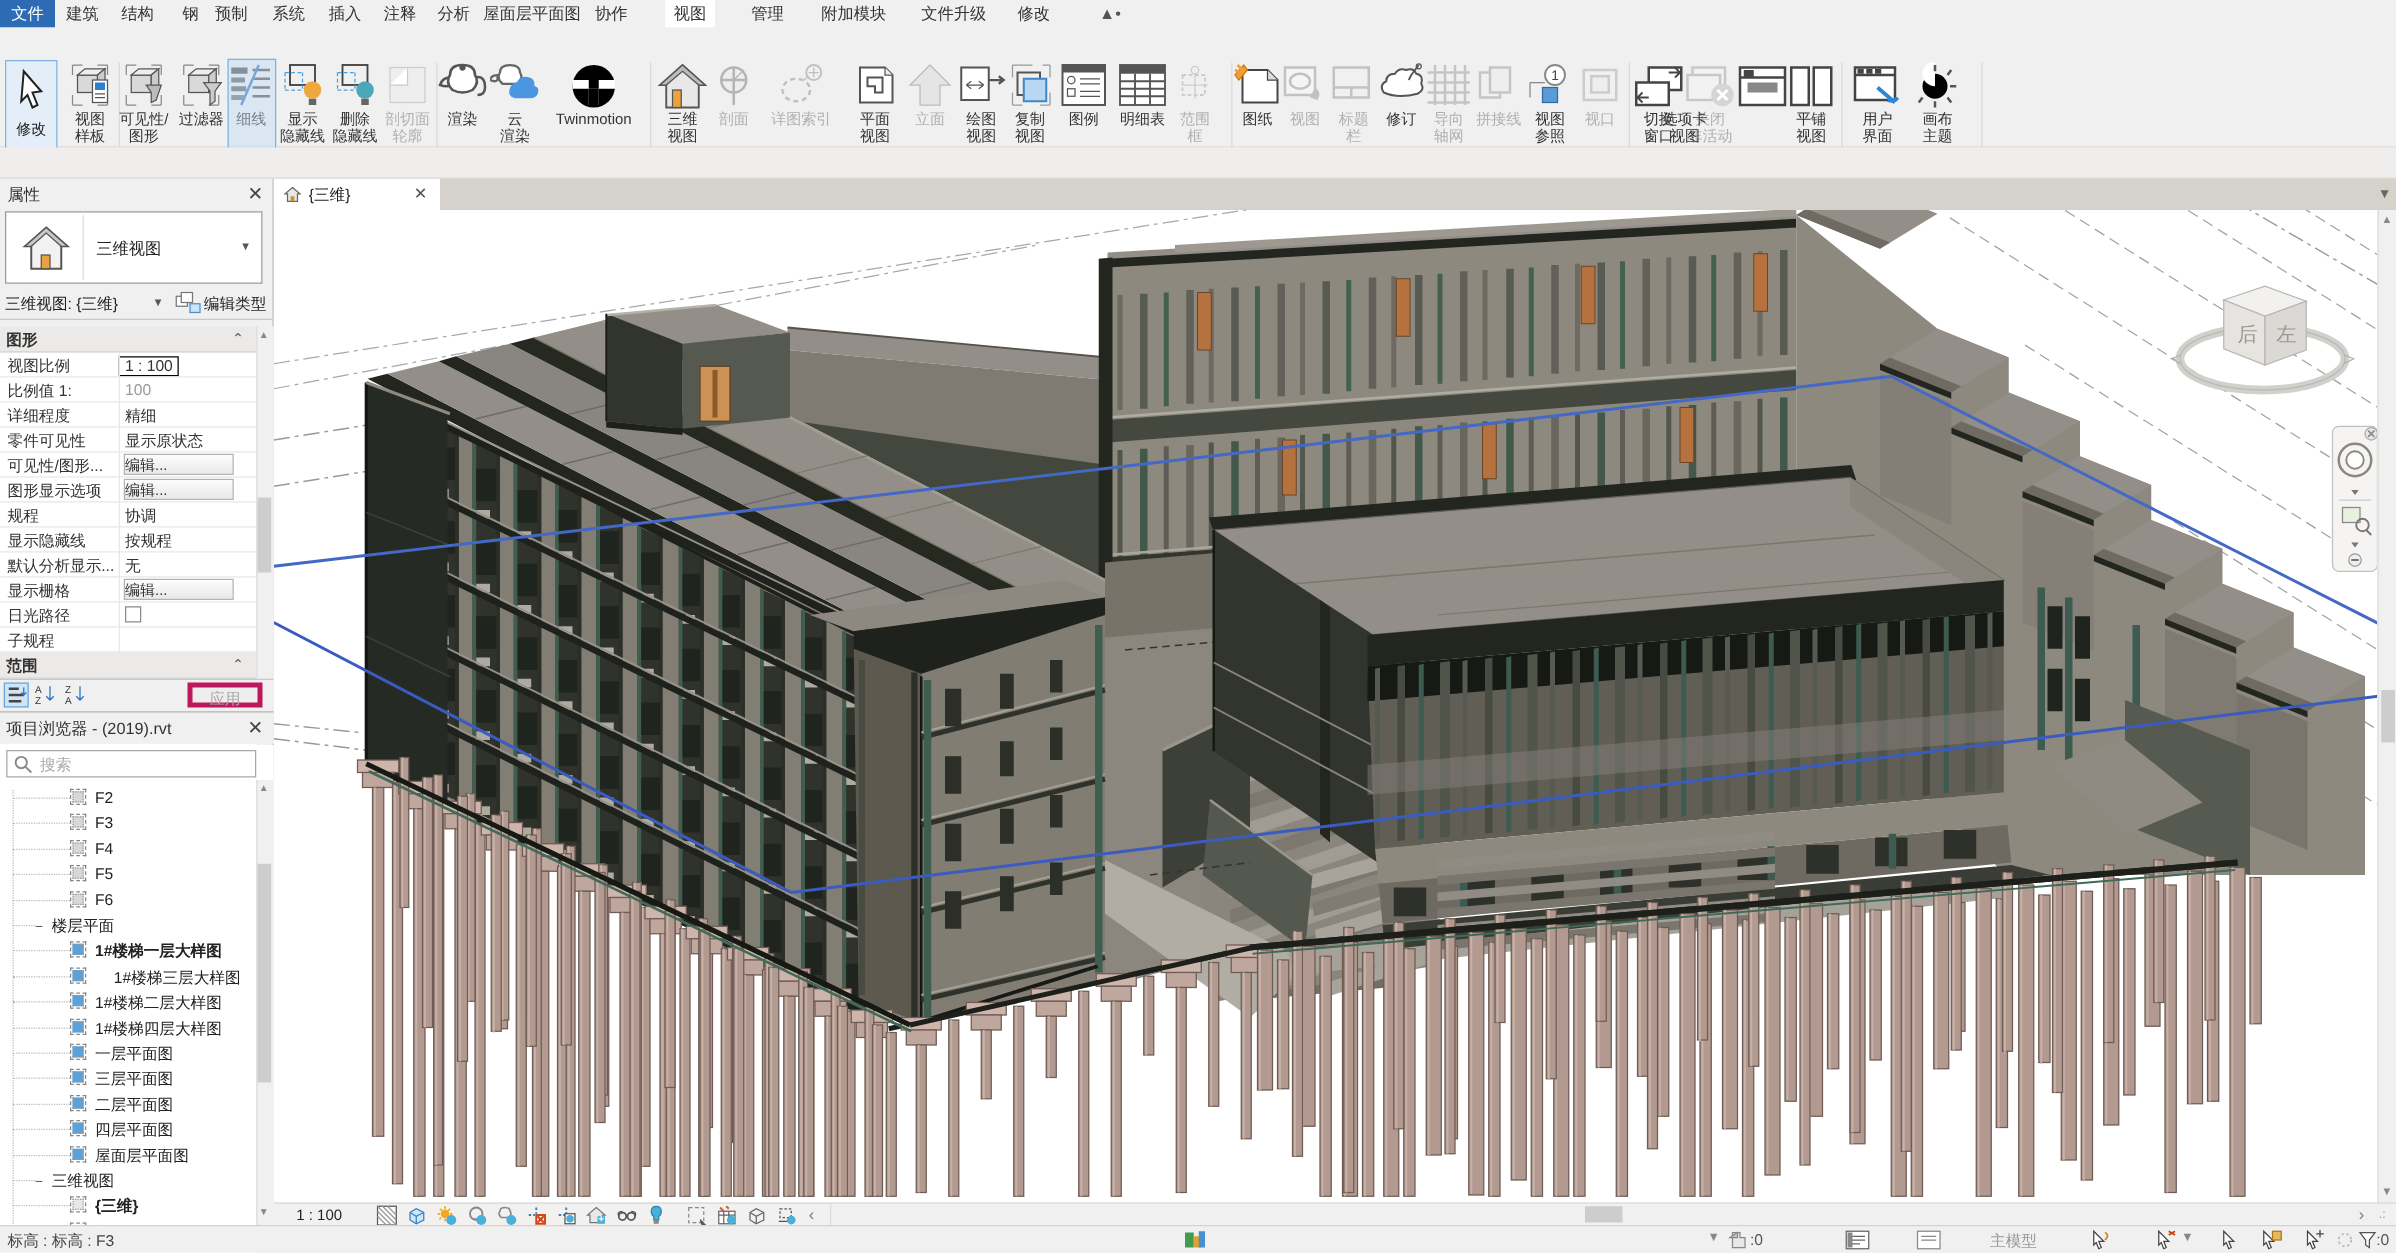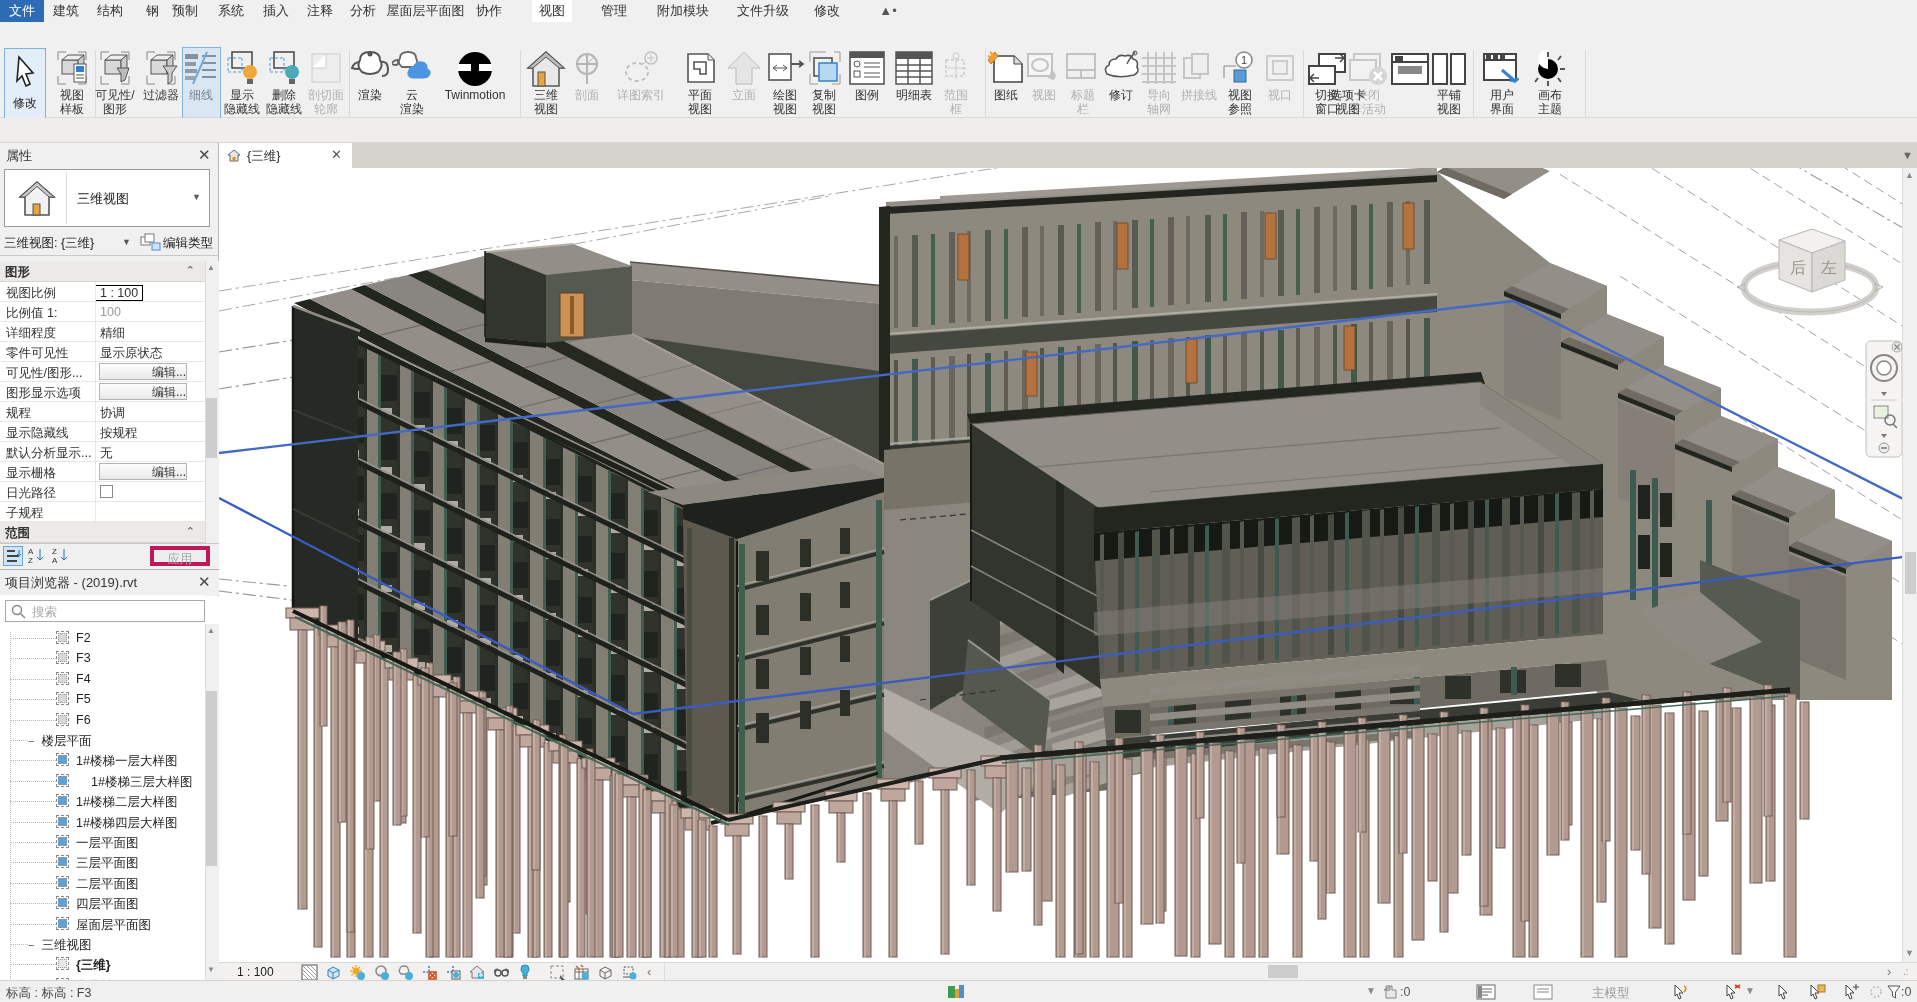--- a/index.html
+++ b/index.html
@@ -15,21 +15,21 @@
 .rlbl{position:absolute;font-size:12px;color:#333;text-align:center;line-height:14px}
 .rlbl.gray{color:#b0b0b0}
 
 #optbar{position:absolute;left:0;top:118px;width:1917px;height:25px;background:#f0eeed;border-bottom:1px solid #d8d5d2}
 
 #leftcol{position:absolute;left:0;top:143px;width:219px;height:837px;background:#f0f0f0;border-right:1px solid #b8b5b2}
 .phead{font-size:13px;color:#333}
 .prow{position:absolute;left:0;width:205px;height:20px;font-size:12.5px;color:#333}
 .pl{position:absolute;left:6px;top:3px;white-space:nowrap}
 .pv{position:absolute;left:100px;top:3px;white-space:nowrap}
-.pbtn{position:absolute;left:99px;top:1px;width:88px;height:17px;background:linear-gradient(#fdfdfd,#e8e8e8);border:1px solid #b5b2af;font-size:12px;text-align:right;line-height:16px;color:#333}
+.pbtn{position:absolute;left:99px;top:1px;width:88px;height:17px;background:linear-gradient(#fdfdfd,#e8e8e8);border:1px solid #b5b2af;font-size:12px;text-align:left;line-height:16px;color:#333}
 .dotline{position:absolute;left:0;width:205px;height:1px;background:#e9e7e5}
 
 .titem{position:absolute;font-size:12.5px;color:#222;white-space:nowrap}
 
 #statusbar{position:absolute;left:0;top:980px;width:1917px;height:22px;background:#f0f0f0;border-top:1px solid #d5d2cf;font-size:12.5px;color:#444}
 
 #canvastabs{position:absolute;left:219px;top:143px;width:1698px;height:25px;background:#d5d2cb}
 #vtab{position:absolute;left:0px;top:0px;width:133px;height:25px;background:#fff;font-size:12.5px;color:#222}
 #canvas{position:absolute;left:219px;top:168px;width:1683px;height:794px;background:#fff;overflow:hidden}
 #vscroll{position:absolute;left:1902px;top:168px;width:15px;height:794px;background:#f0f0f0;border-left:1px solid #dcdcdc}
@@ -544,21 +544,21 @@
       <div style="position:absolute;left:56px;top:569.5999999999999px;width:13px;height:13px;border:1px dashed #888;background:#fff">
         <div style="position:absolute;left:1px;top:1px;width:9px;height:9px;background:#d8d8d8;border:1px dotted #999"></div>
       </div>
       <div class="titem" style="left:76px;top:569.5999999999999px;">F6</div>
       <div style="position:absolute;left:10px;top:576.5999999999999px;width:46px;border-top:1px dotted #bbb"></div>
       <div class="titem" style="left:28px;top:589.9999999999999px"><span style="color:#555;font-size:11px">−</span>&nbsp;&nbsp;楼层平面</div>
       <div style="position:absolute;left:10px;top:596.9999999999999px;width:18px;border-top:1px dotted #bbb"></div>
       <div style="position:absolute;left:56px;top:610.3999999999999px;width:13px;height:13px;border:1px dashed #888;background:#fff">
         <div style="position:absolute;left:1px;top:1px;width:9px;height:9px;background:#5aa2dc;border:1px dotted #999"></div>
       </div>
-      <div class="titem" style="left:76px;top:610.3999999999999px;">1#楼梯一层大样图</div>
+      <div class="titem" style="left:76px;top:610.3999999999999px;font-weight:bold;">1#楼梯一层大样图</div>
       <div style="position:absolute;left:10px;top:617.3999999999999px;width:46px;border-top:1px dotted #bbb"></div>
       <div style="position:absolute;left:56px;top:630.7999999999998px;width:13px;height:13px;border:1px dashed #888;background:#fff">
         <div style="position:absolute;left:1px;top:1px;width:9px;height:9px;background:#5aa2dc;border:1px dotted #999"></div>
       </div>
       <div class="titem" style="left:91px;top:630.7999999999998px;">1#楼梯三层大样图</div>
       <div style="position:absolute;left:10px;top:637.7999999999998px;width:46px;border-top:1px dotted #bbb"></div>
       <div style="position:absolute;left:56px;top:651.1999999999998px;width:13px;height:13px;border:1px dashed #888;background:#fff">
         <div style="position:absolute;left:1px;top:1px;width:9px;height:9px;background:#5aa2dc;border:1px dotted #999"></div>
       </div>
       <div class="titem" style="left:76px;top:651.1999999999998px;">1#楼梯二层大样图</div>

